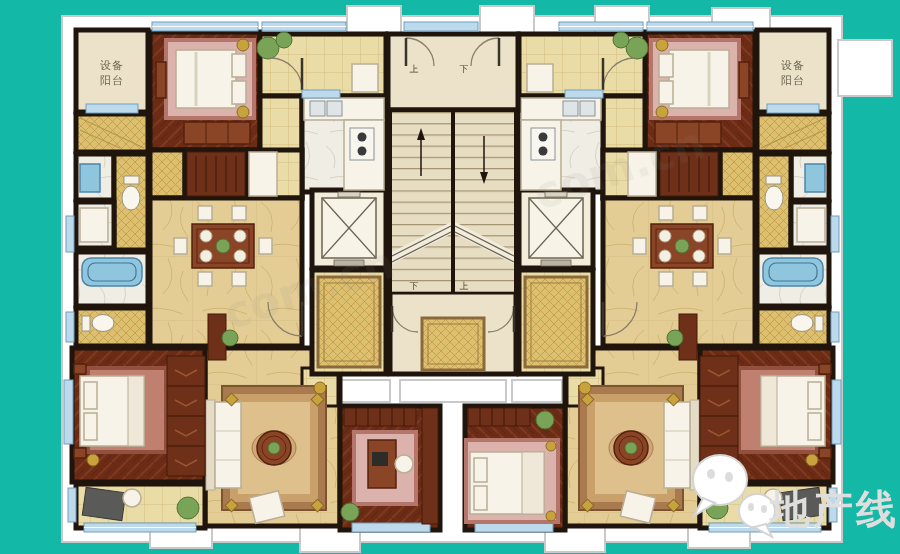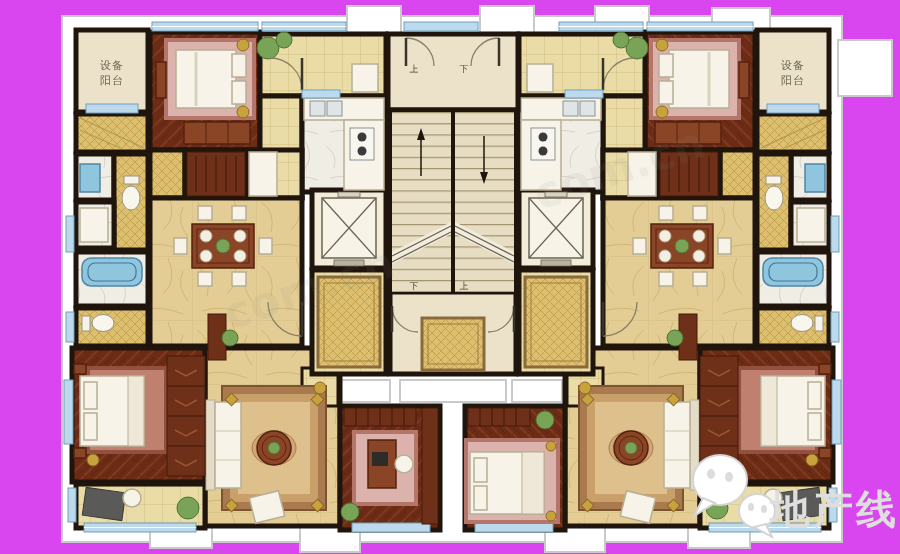--- a/index.html
+++ b/index.html
@@ -1,16 +1,16 @@
 <!DOCTYPE html>
 <html><head>
 <meta charset="utf-8">
 <style>
   html,body{margin:0;padding:0;background:#ffffff;}
-  .stage{position:relative;width:900px;height:554px;background:#d946ef;overflow:hidden;
+  .stage{position:relative;width:900px;height:554px;background:#14b8a6;overflow:hidden;
          font-family:"DejaVu Sans",sans-serif;}
   svg{display:block}
   .wl{stroke:#1f150c;stroke-width:5;stroke-linejoin:miter;}
   .wl3{stroke:#1f150c;stroke-width:3;}
   .f-cream{fill:#ebe2c9}
   .f-elev{fill:#f2ecd9}
   .f-tile{fill:url(#pTile)}
   .f-mosaic{fill:url(#pMosaic)}
   .f-marble{fill:url(#pMarble)}
   .f-white{fill:url(#pWhiteM)}

